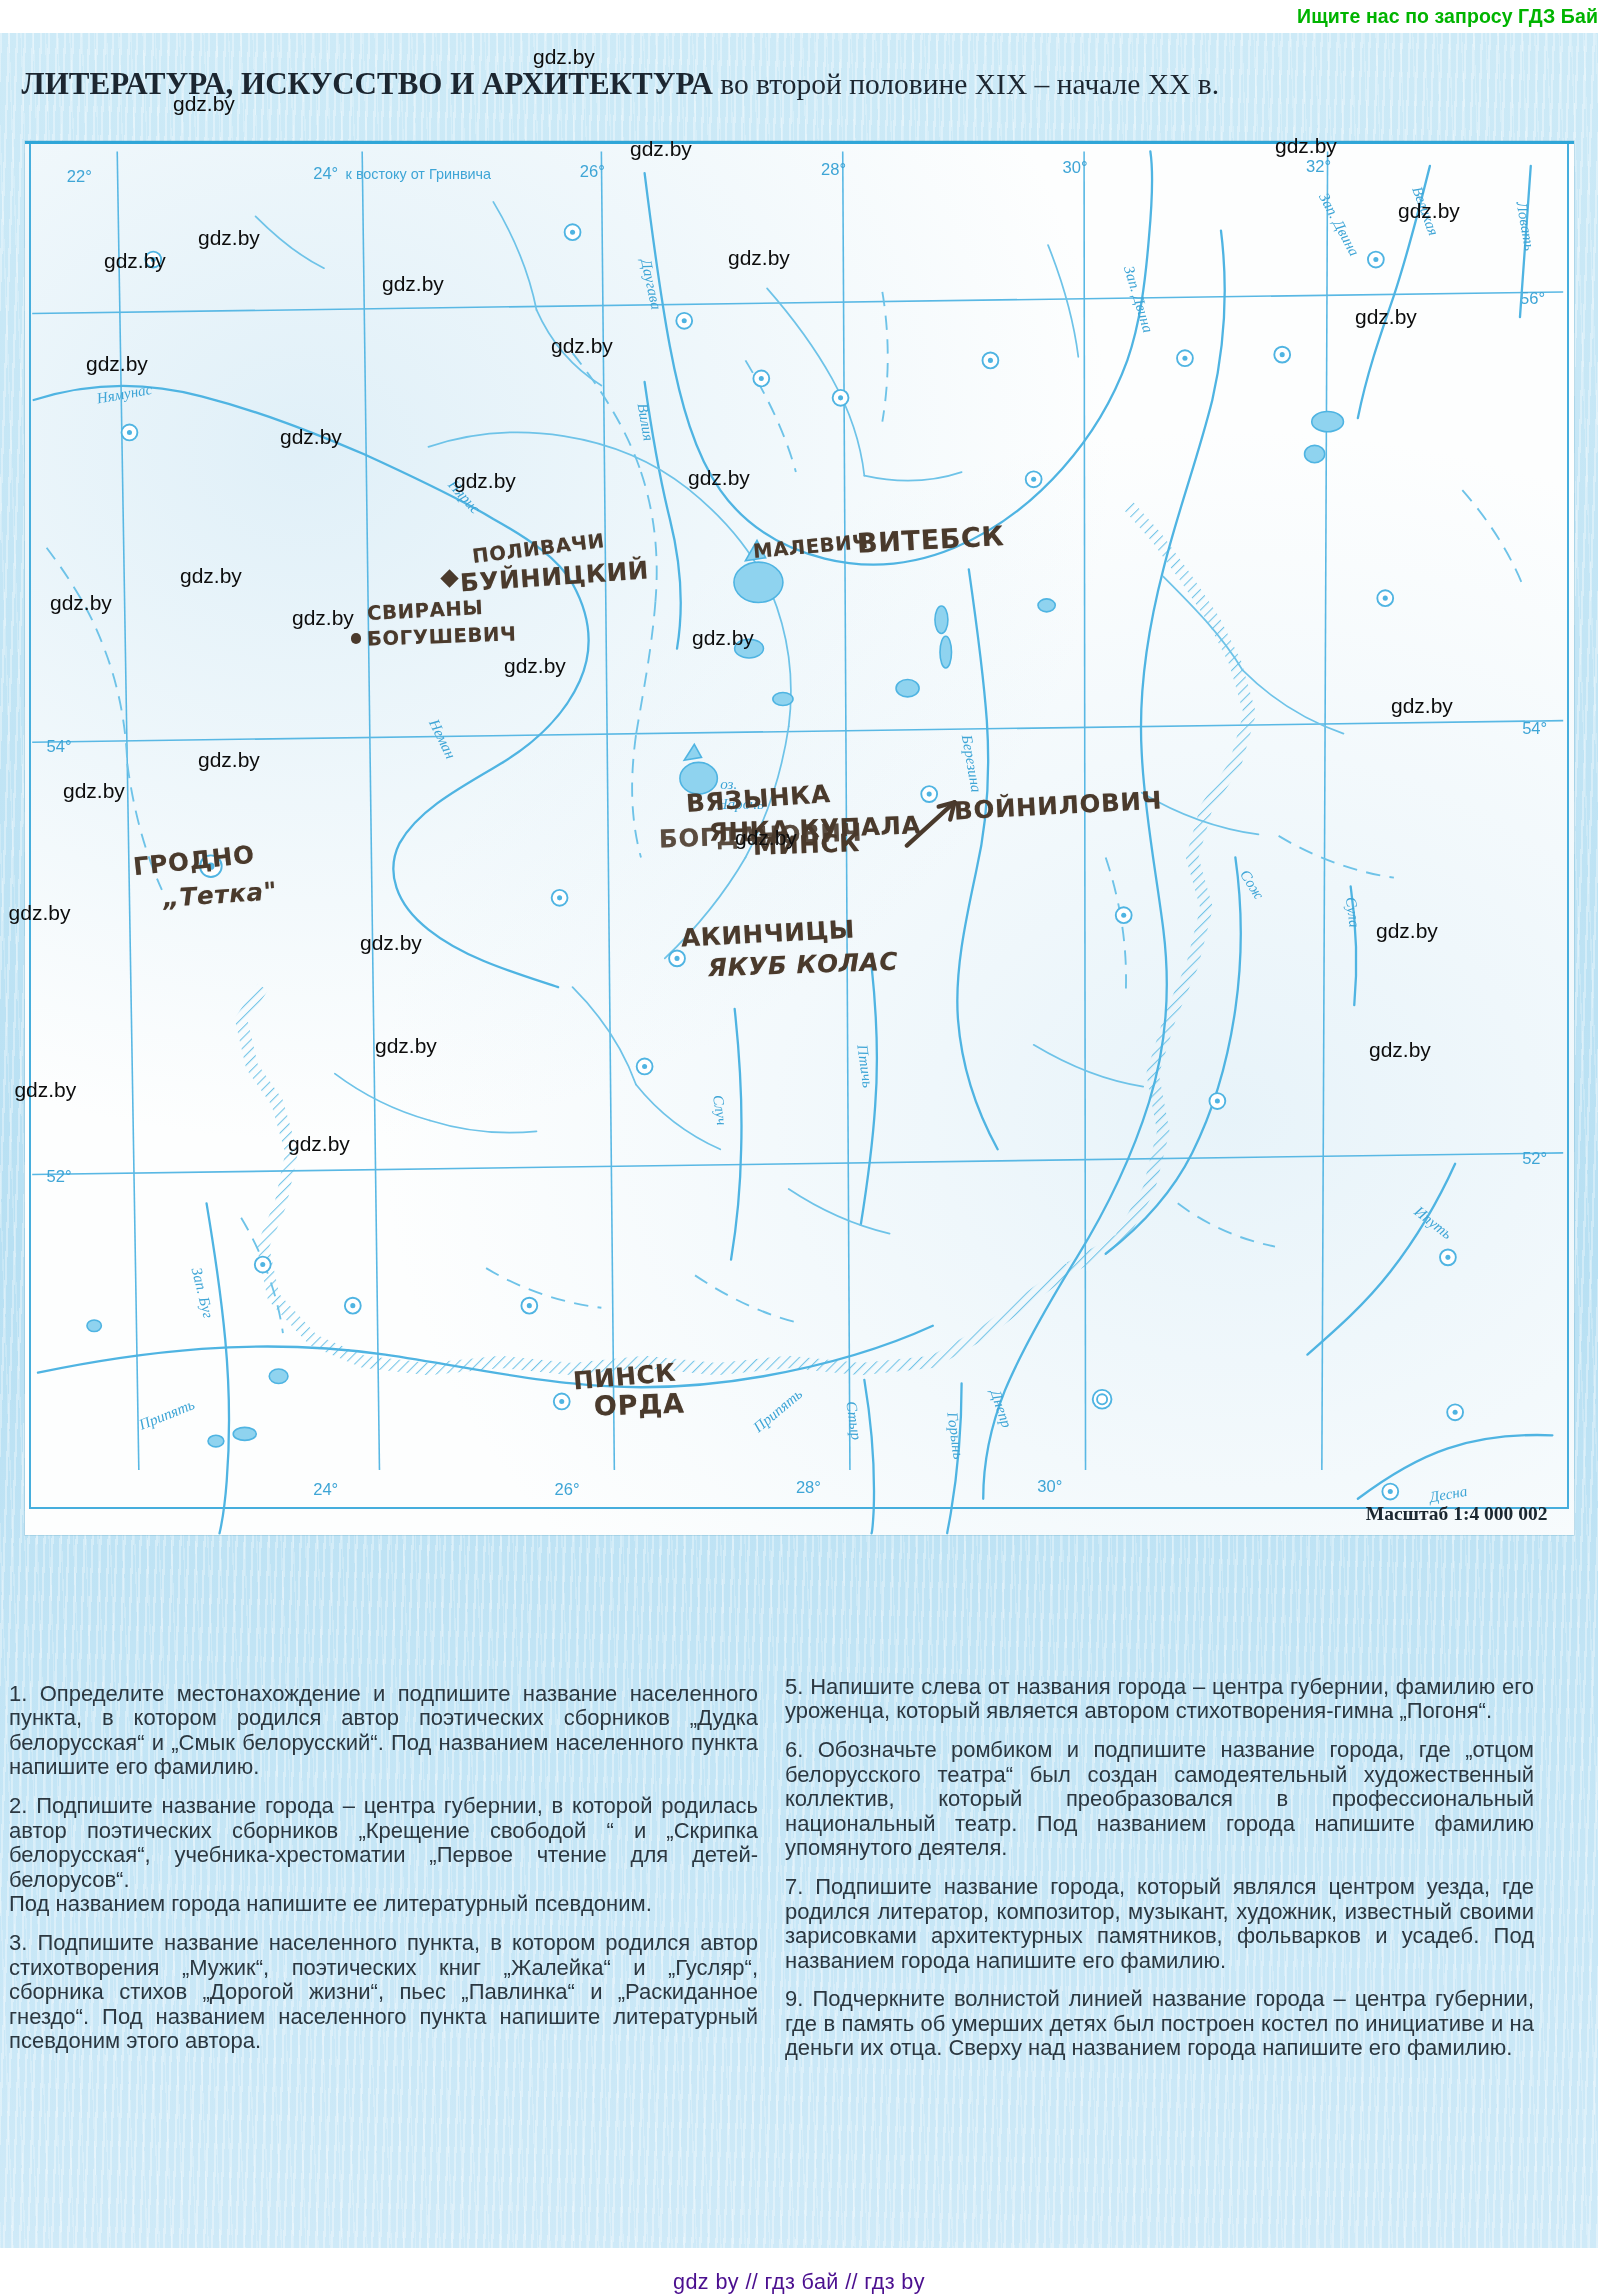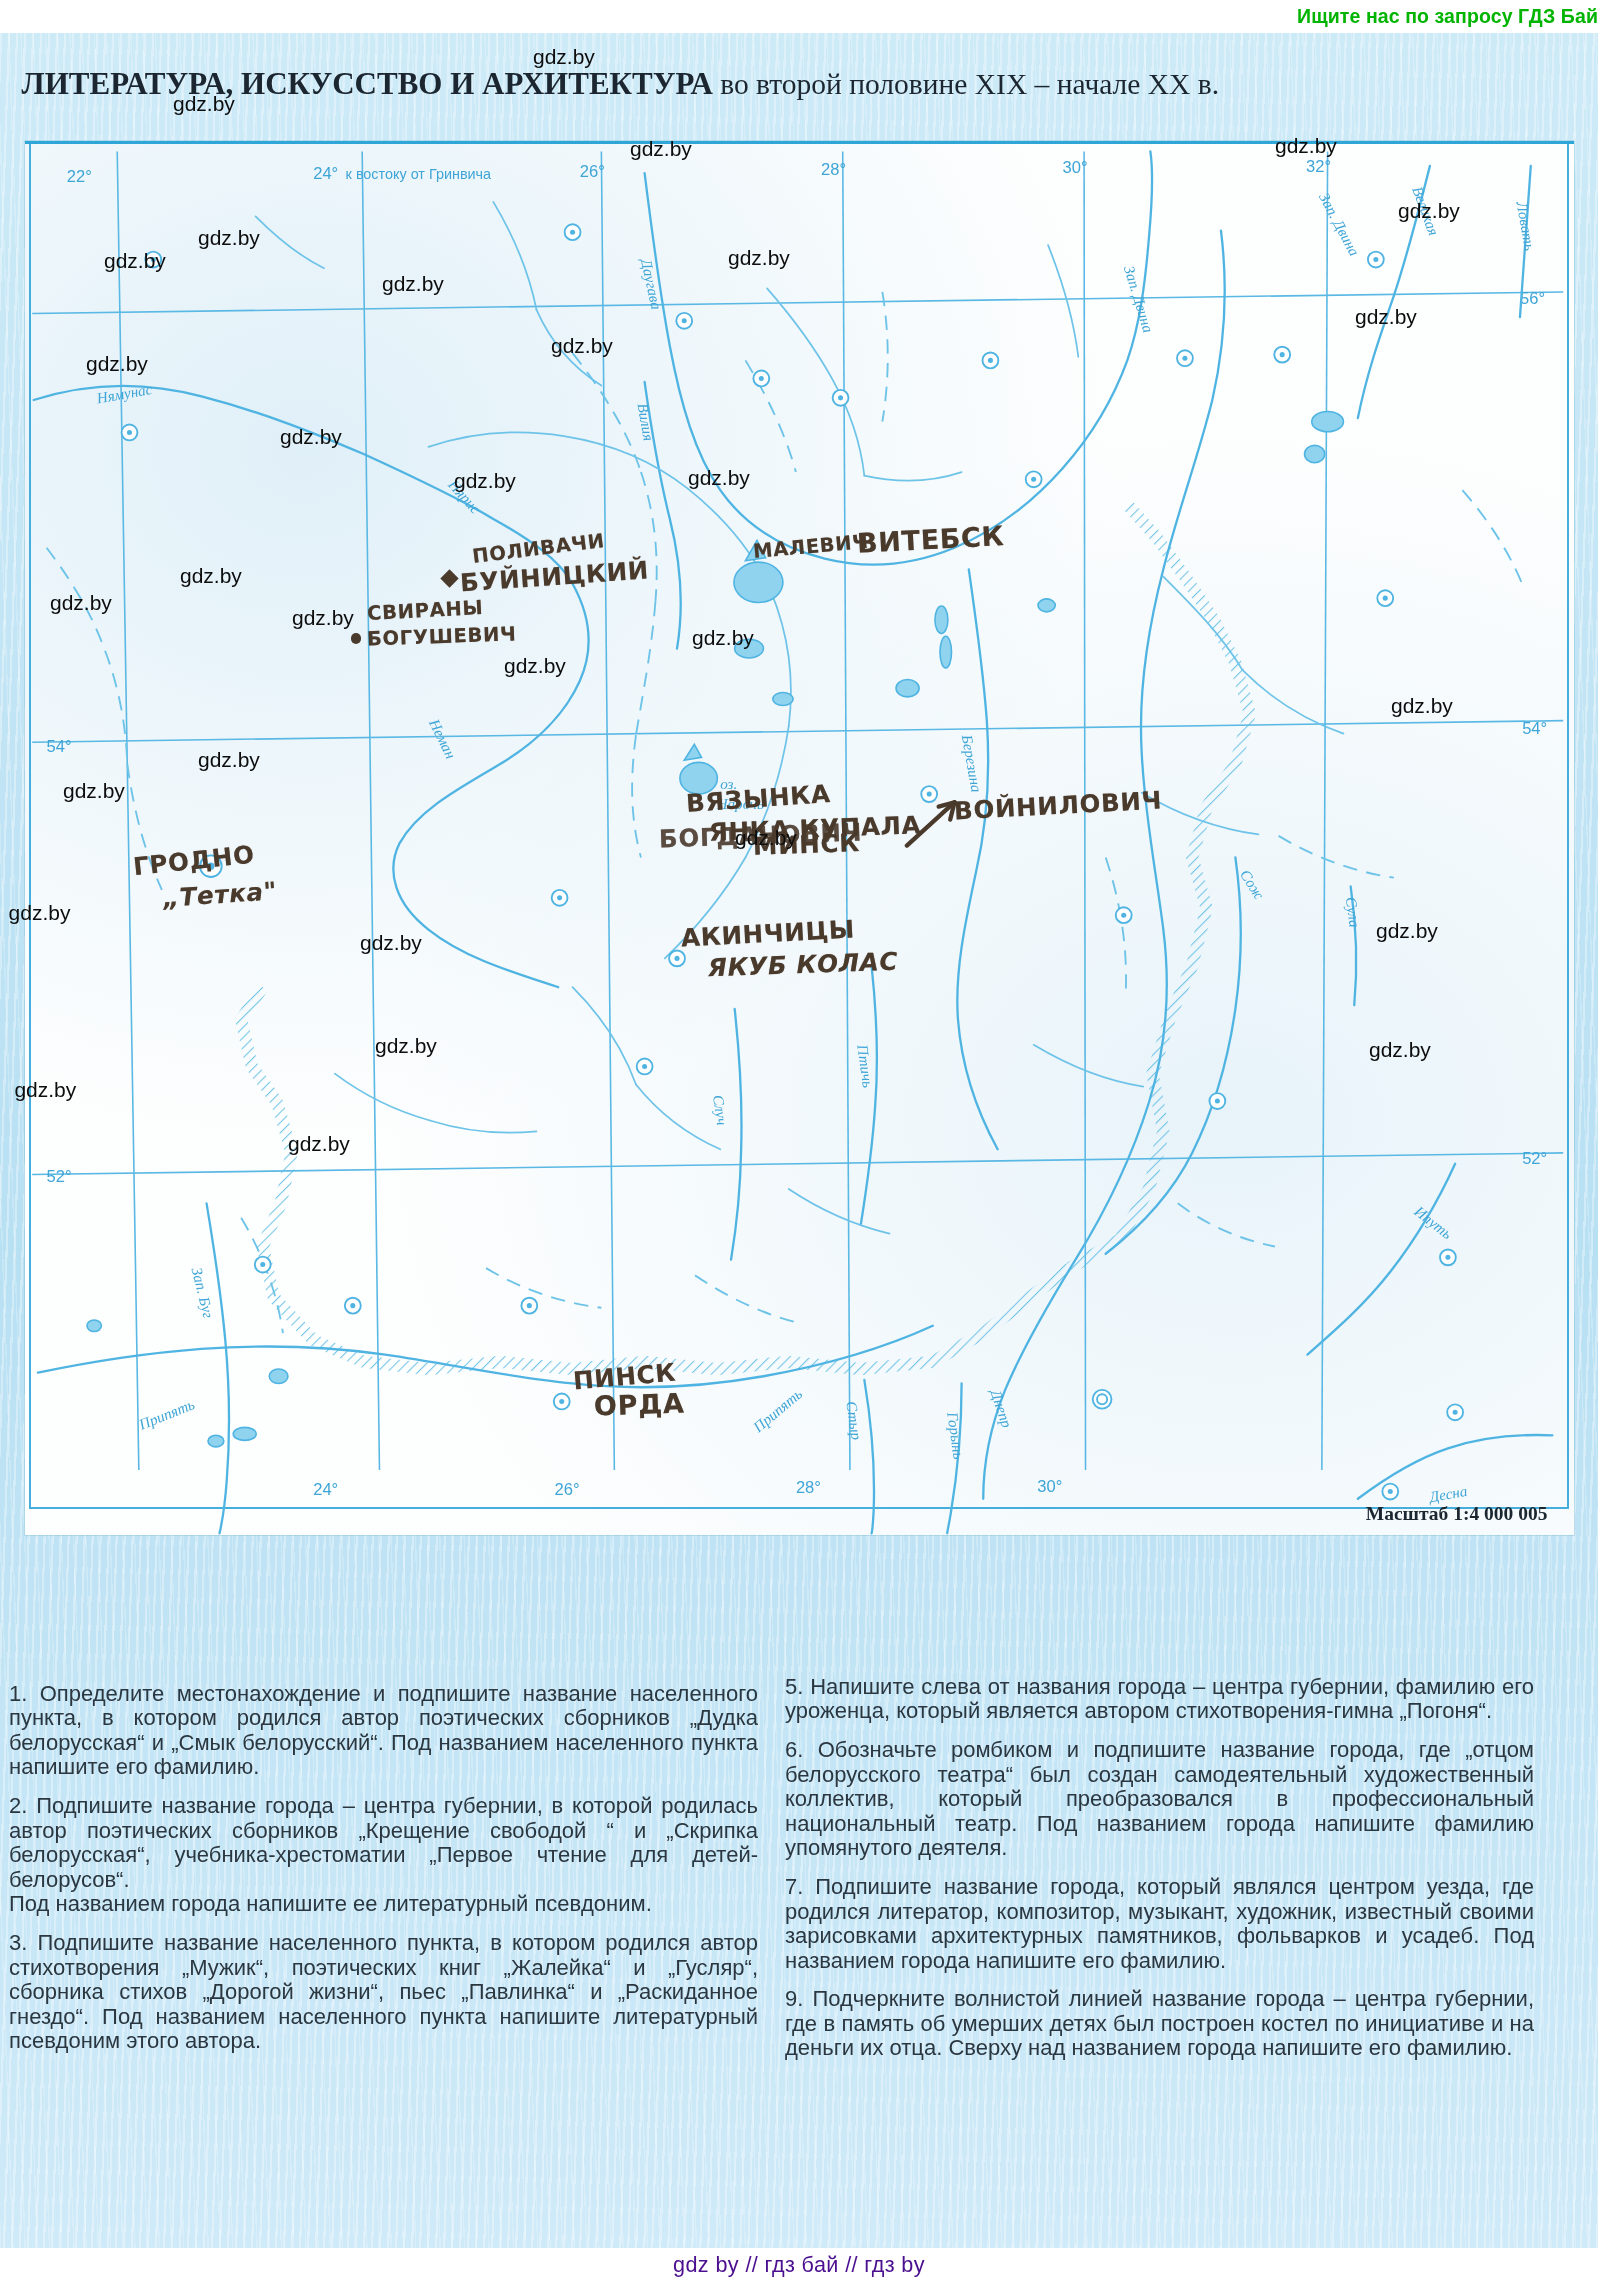--- a/index.html
+++ b/index.html
@@ -99,21 +99,21 @@
   }
   
   .wm{
     position:absolute;color:#0d0d0d;font-size:21px;
     font-family:"Liberation Sans", sans-serif;
     pointer-events:none;white-space:nowrap;
   }
   
   .footer{
     position:absolute;left:0;bottom:0;width:1598px;height:43px;
-    display:flex;align-items:flex-start;justify-content:center;background:#fff;
+    display:flex;align-items:flex-end;justify-content:center;background:#fff;
   }
   .footer span{
     color:#4b0f8f;font-size:21.6px;letter-spacing:0.4px;
   }
 </style>
 </head>
 <body>
 
 <div class="top-banner">
   <span>Ищите нас по запросу ГДЗ Бай</span>
@@ -376,21 +376,21 @@
       <path d="M70 14 L48 20 M70 14 L64 38" stroke="#4a3a2c" stroke-width="6" fill="none" stroke-linecap="round"></path>
     </svg>
     <div class="hand s3" style="left:929px;top:647px;transform:rotate(-3deg);">ВОЙНИЛОВИЧ</div>
 
     <div class="hand s3" style="left:656px;top:775px;transform:rotate(-3deg);">АКИНЧИЦЫ</div>
     <div class="hand s3 it" style="left:683px;top:806px;transform:rotate(-2deg);">ЯКУБ КОЛАС</div>
 
     <div class="hand s3" style="left:548px;top:1218px;transform:rotate(-5deg);">ПИНСК</div>
     <div class="hand s4" style="left:569px;top:1245px;transform:rotate(-2deg);">ОРДА</div>
 
-    <div class="scale-text">Масштаб 1:4 000 005</div>
+    <div class="scale-text">Масштаб 1:4 000 002</div>
   </div>
 
   <div class="questions">
     <div class="qcol">
       <p>1. Определите местонахождение и подпишите название населенного пункта, в котором родился автор поэтических сборников „Дудка белорусская“ и „Смык белорусский“. Под названием населенного пункта напишите его фамилию.</p>
       <p style="white-space:pre-line;">2. Подпишите название города – центра губернии, в которой родилась автор поэтических сборников „Крещение свободой “ и „Скрипка белорусская“, учебника-хрестоматии „Первое чтение для детей-белорусов“.
 Под названием города напишите ее литературный псевдоним.</p>
       <p>3. Подпишите название населенного пункта, в котором родился автор стихотворения „Мужик“, поэтических книг „Жалейка“ и „Гусляр“, сборника стихов „Дорогой жизни“, пьес „Павлинка“ и „Раскиданное гнездо“. Под названием населенного пункта напишите литературный псевдоним этого автора.</p>
     </div>
     <div class="qcol">

